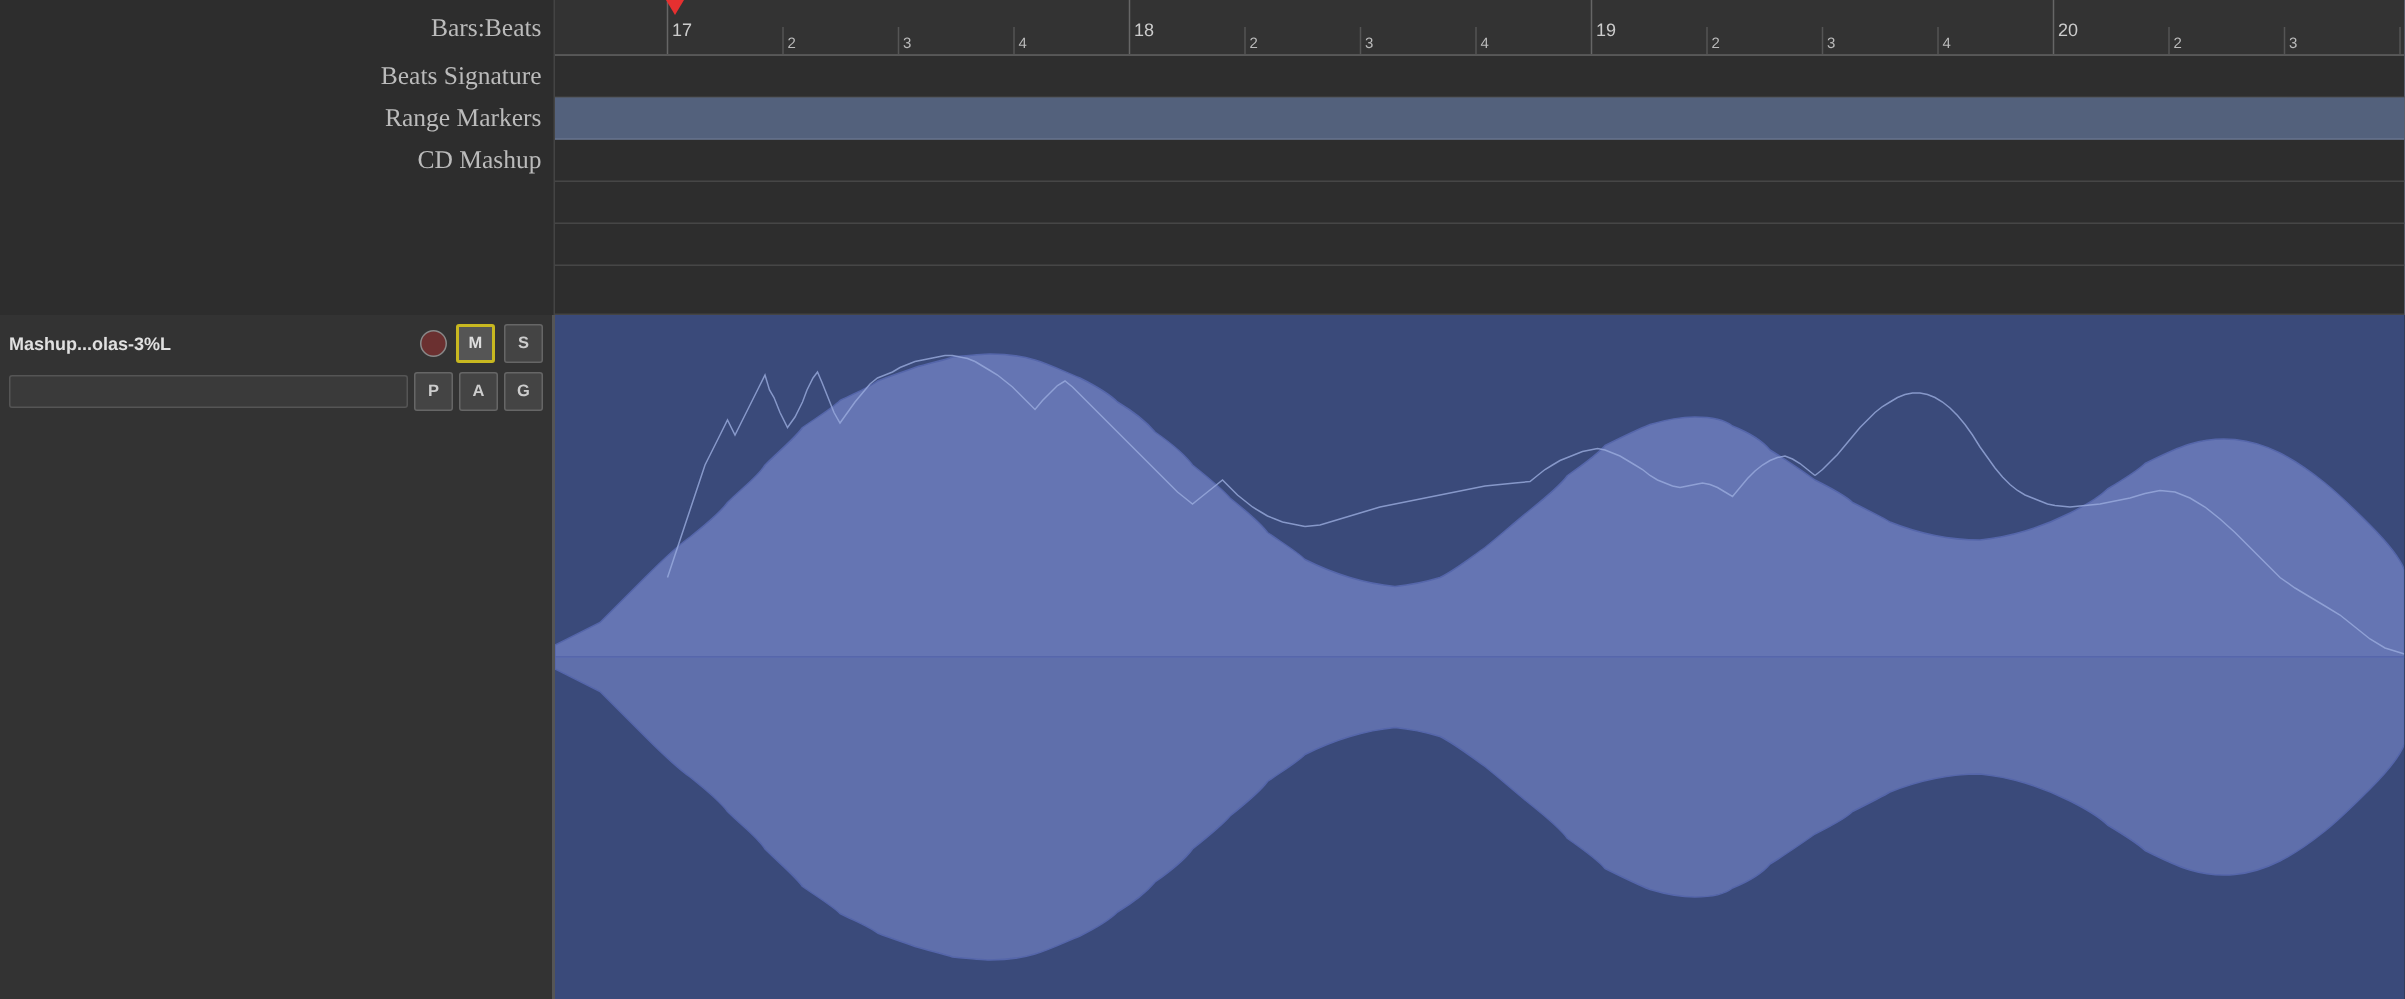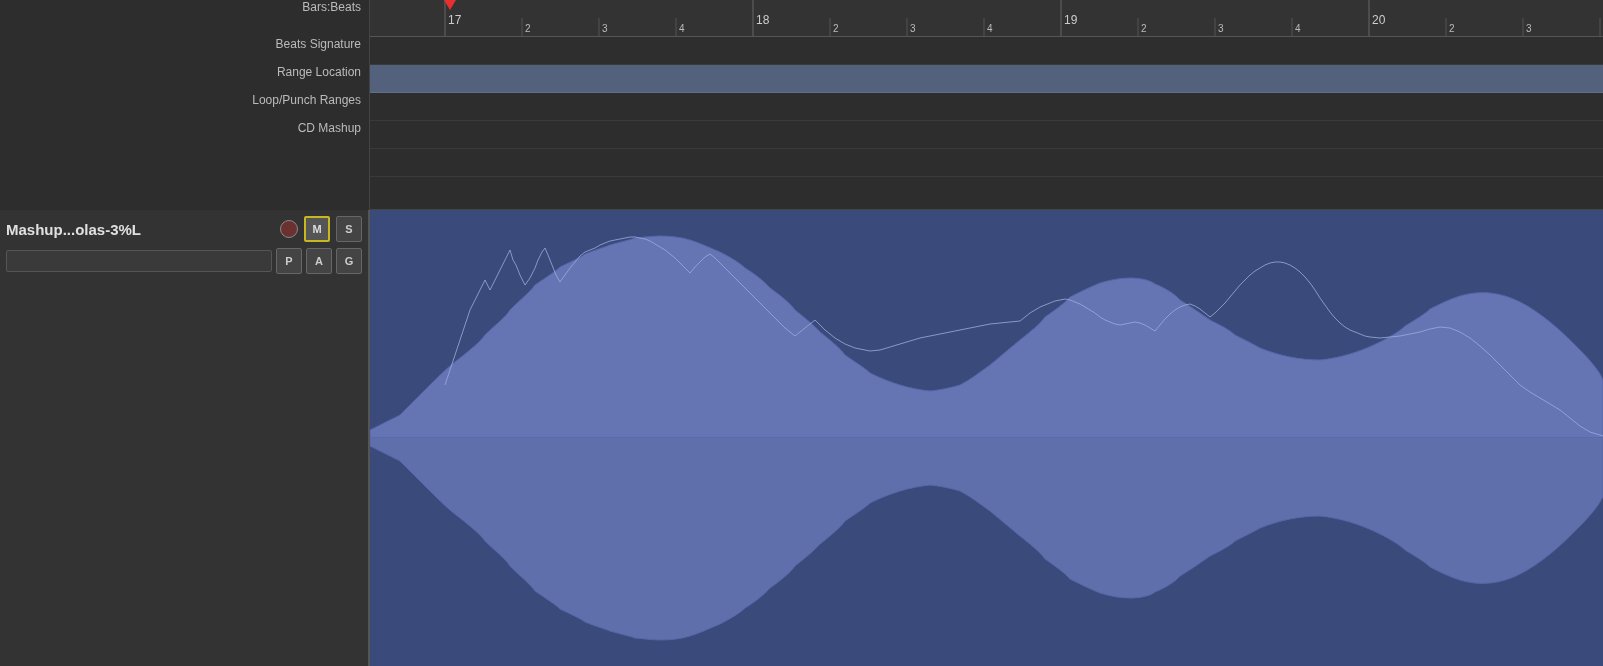--- a/index.html
+++ b/index.html
@@ -33,25 +33,26 @@
       width: 370px;
       min-width: 370px;
       display: flex;
       flex-direction: column;
       background: #2d2d2d;
       border-right: 1px solid #444;
     }
 
     .timeline-label-row {
       display: flex;
-      align-items: flex-start;
+      align-items: center;
       justify-content: flex-end;
       padding-right: 8px;
       color: #bbb;
-      font-size: 12px;
+      font-size: 17px;
+      font-family: Liberation Serif, serif;
     }
 
     .bars-beats-row { height: 37px; }
     .time-sig-row { height: 28px; }
     .tempo-row { height: 28px; }
     .range-markers-row { height: 28px; }
     .loop-punch-row { height: 28px; }
     .cd-markers-row { height: 28px; }
     .location-markers-row { height: 33px; }
 
@@ -150,21 +151,21 @@
 
     .track-name-row {
       display: flex;
       align-items: center;
       gap: 6px;
       margin-bottom: 4px;
     }
 
     .track-name {
       color: #e0e0e0;
-      font-size: 15px;
+      font-size: 12px;
       font-weight: bold;
       flex: 1;
     }
 
     .track-btn {
       width: 26px;
       height: 26px;
       border: 1px solid #666;
       background: #444;
       color: #ccc;
@@ -247,24 +248,21 @@
   <div class="timeline-area">
 
     <div class="timeline-labels">
       <div class="timeline-label-row bars-beats-row">
         <span>Bars:Beats</span>
       </div>
       <div class="timeline-label-row time-sig-row">
         <span>Beats Signature</span>
       </div>
       <div class="timeline-label-row range-markers-row">
-        <span>Range Location</span>
-      </div>
-      <div class="timeline-label-row loop-punch-row">
-        <span>Loop/Punch Ranges</span>
+        <span>Range Markers</span>
       </div>
       <div class="timeline-label-row cd-markers-row">
         <span>CD Mashup</span>
       </div>
     </div>
 
     <div class="ruler-track">
 
       <div class="bars-beats-ruler">
         <div class="playhead"></div>

